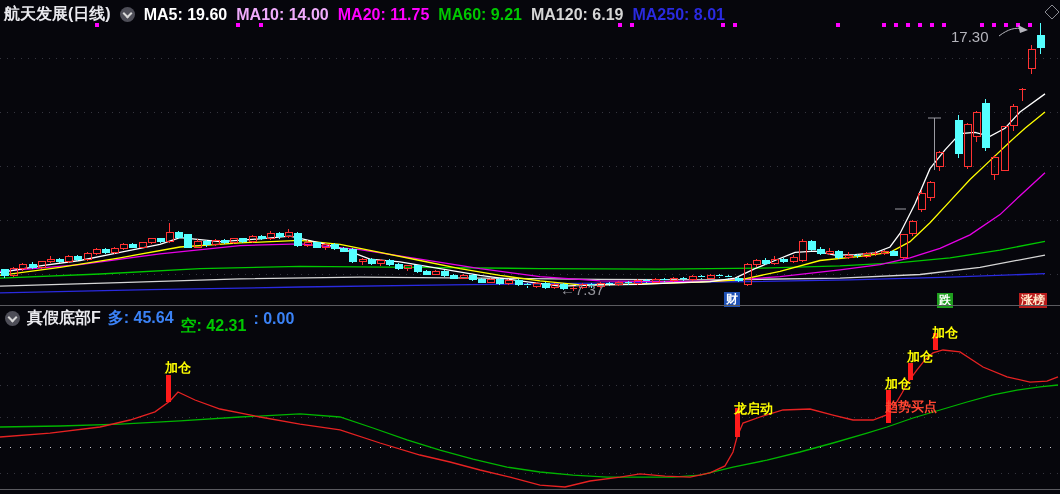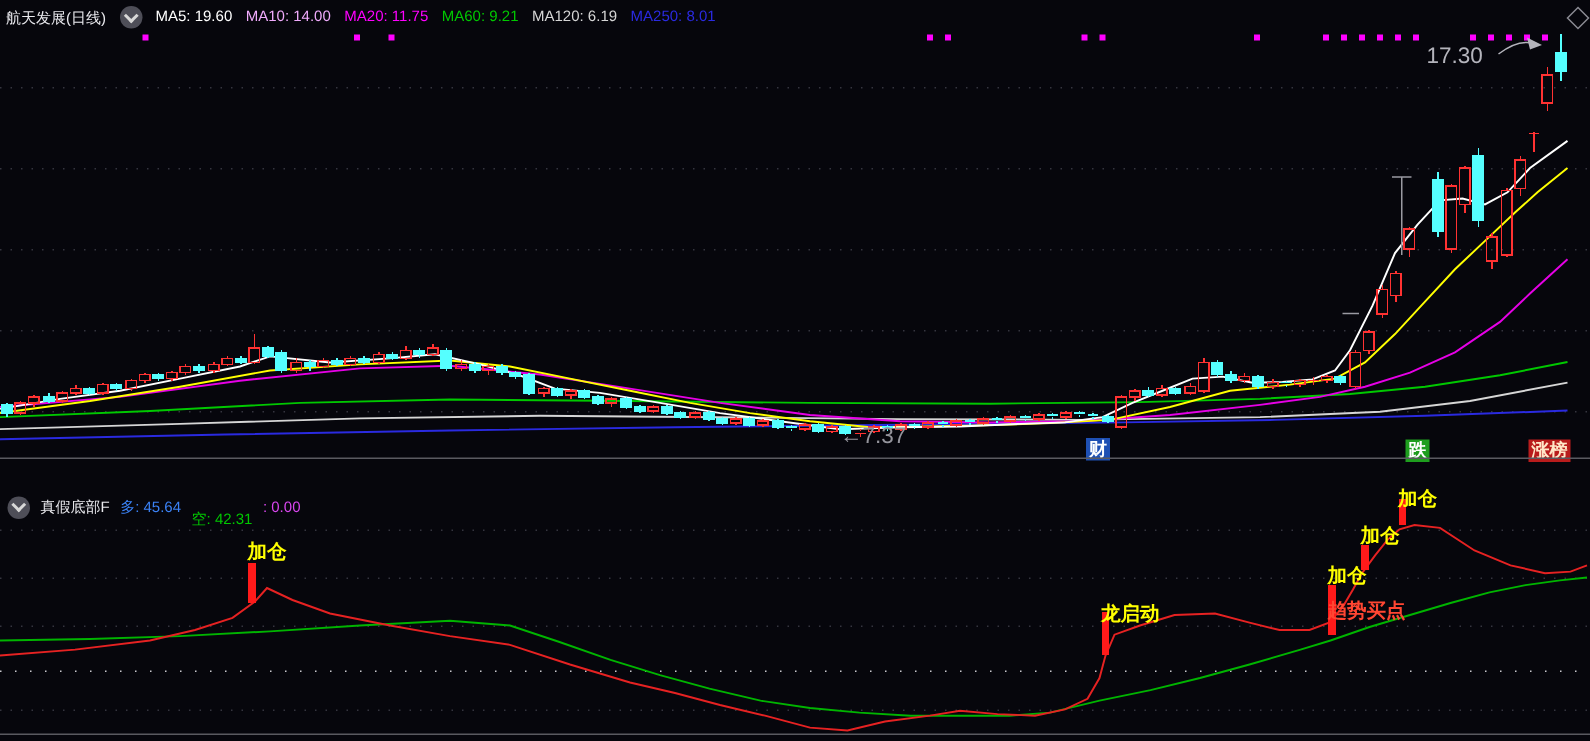--- a/index.html
+++ b/index.html
@@ -3,21 +3,21 @@
 <meta charset="utf-8">
 <style>
   html,body{margin:0;padding:0;background:#000;}
   #screen{position:relative;width:1060px;height:494px;background:#06060c;overflow:hidden;
     font-family:"Liberation Sans","DejaVu Sans",sans-serif;}
   #chart-svg{position:absolute;left:0;top:0;}
   #chart-svg text{font-family:"Liberation Sans","DejaVu Sans",sans-serif;}
   .grid{stroke:#35353f;stroke-width:1;stroke-dasharray:1 6;}
   .grid-bright{stroke:#c9c9cf;stroke-width:1;stroke-dasharray:1 9;}
   .panel-sep{position:absolute;left:0;width:1060px;height:1px;background:#5a5a60;}
-  .hdr{position:absolute;display:flex;align-items:center;gap:9px;font-size:10px;white-space:nowrap;}
+  .hdr{position:absolute;display:flex;align-items:center;gap:9px;font-size:16px;white-space:nowrap;font-weight:bold;}
   .hdr .title{color:#e9e9ee;}
   .chev{width:15px;height:15px;border-radius:50%;background:#4e4e58;display:inline-flex;
     align-items:center;justify-content:center;flex:0 0 auto;}
   .chev::after{content:"";width:5px;height:5px;border-right:2px solid #d8d8d8;
     border-bottom:2px solid #d8d8d8;transform:rotate(45deg);margin-top:-3px;}
   .tag{position:absolute;font-size:12px;line-height:15px;padding:0 2px;font-weight:bold;}
 </style>
 </head>
 <body>
 
@@ -441,22 +441,22 @@
     <span style="color: rgb(214, 214, 214);">MA120: 6.19</span>
     <span style="color: rgb(42, 42, 224);">MA250: 8.01</span>
   </div>
 
   <div class="tag" style="left: 724px; top: 292px; color: rgb(255, 255, 255); background-color: rgb(30, 80, 180);">财</div>
   <div class="tag" style="left: 937px; top: 293px; color: rgb(255, 255, 255); background-color: rgb(30, 158, 30);">跌</div>
   <div class="tag" style="left: 1019px; top: 293px; color: rgb(255, 230, 200); background-color: #b91c1c;">涨榜</div>
 
   <div class="panel-sep" style="top:305px;"></div>
 
-  <div class="hdr" style="left:5px;top:323px;gap:7px;">
+  <div class="hdr" style="left:5px;top:300px;gap:7px;">
     <span class="chev"></span>
     <span class="title">真假底部F</span>
     <span style="color: #3b82f6;">多: 45.64</span>
     <span style="color: rgb(0, 200, 0); margin-top: 16px;">空: 42.31</span>
-    <span style="color: #d946ef;">: 0.00</span>
+    <span style="color: #3b82f6;">: 0.00</span>
   </div>
 
   <div class="panel-sep" style="top:489px;"></div>
 </div>
 
 </body></html>

